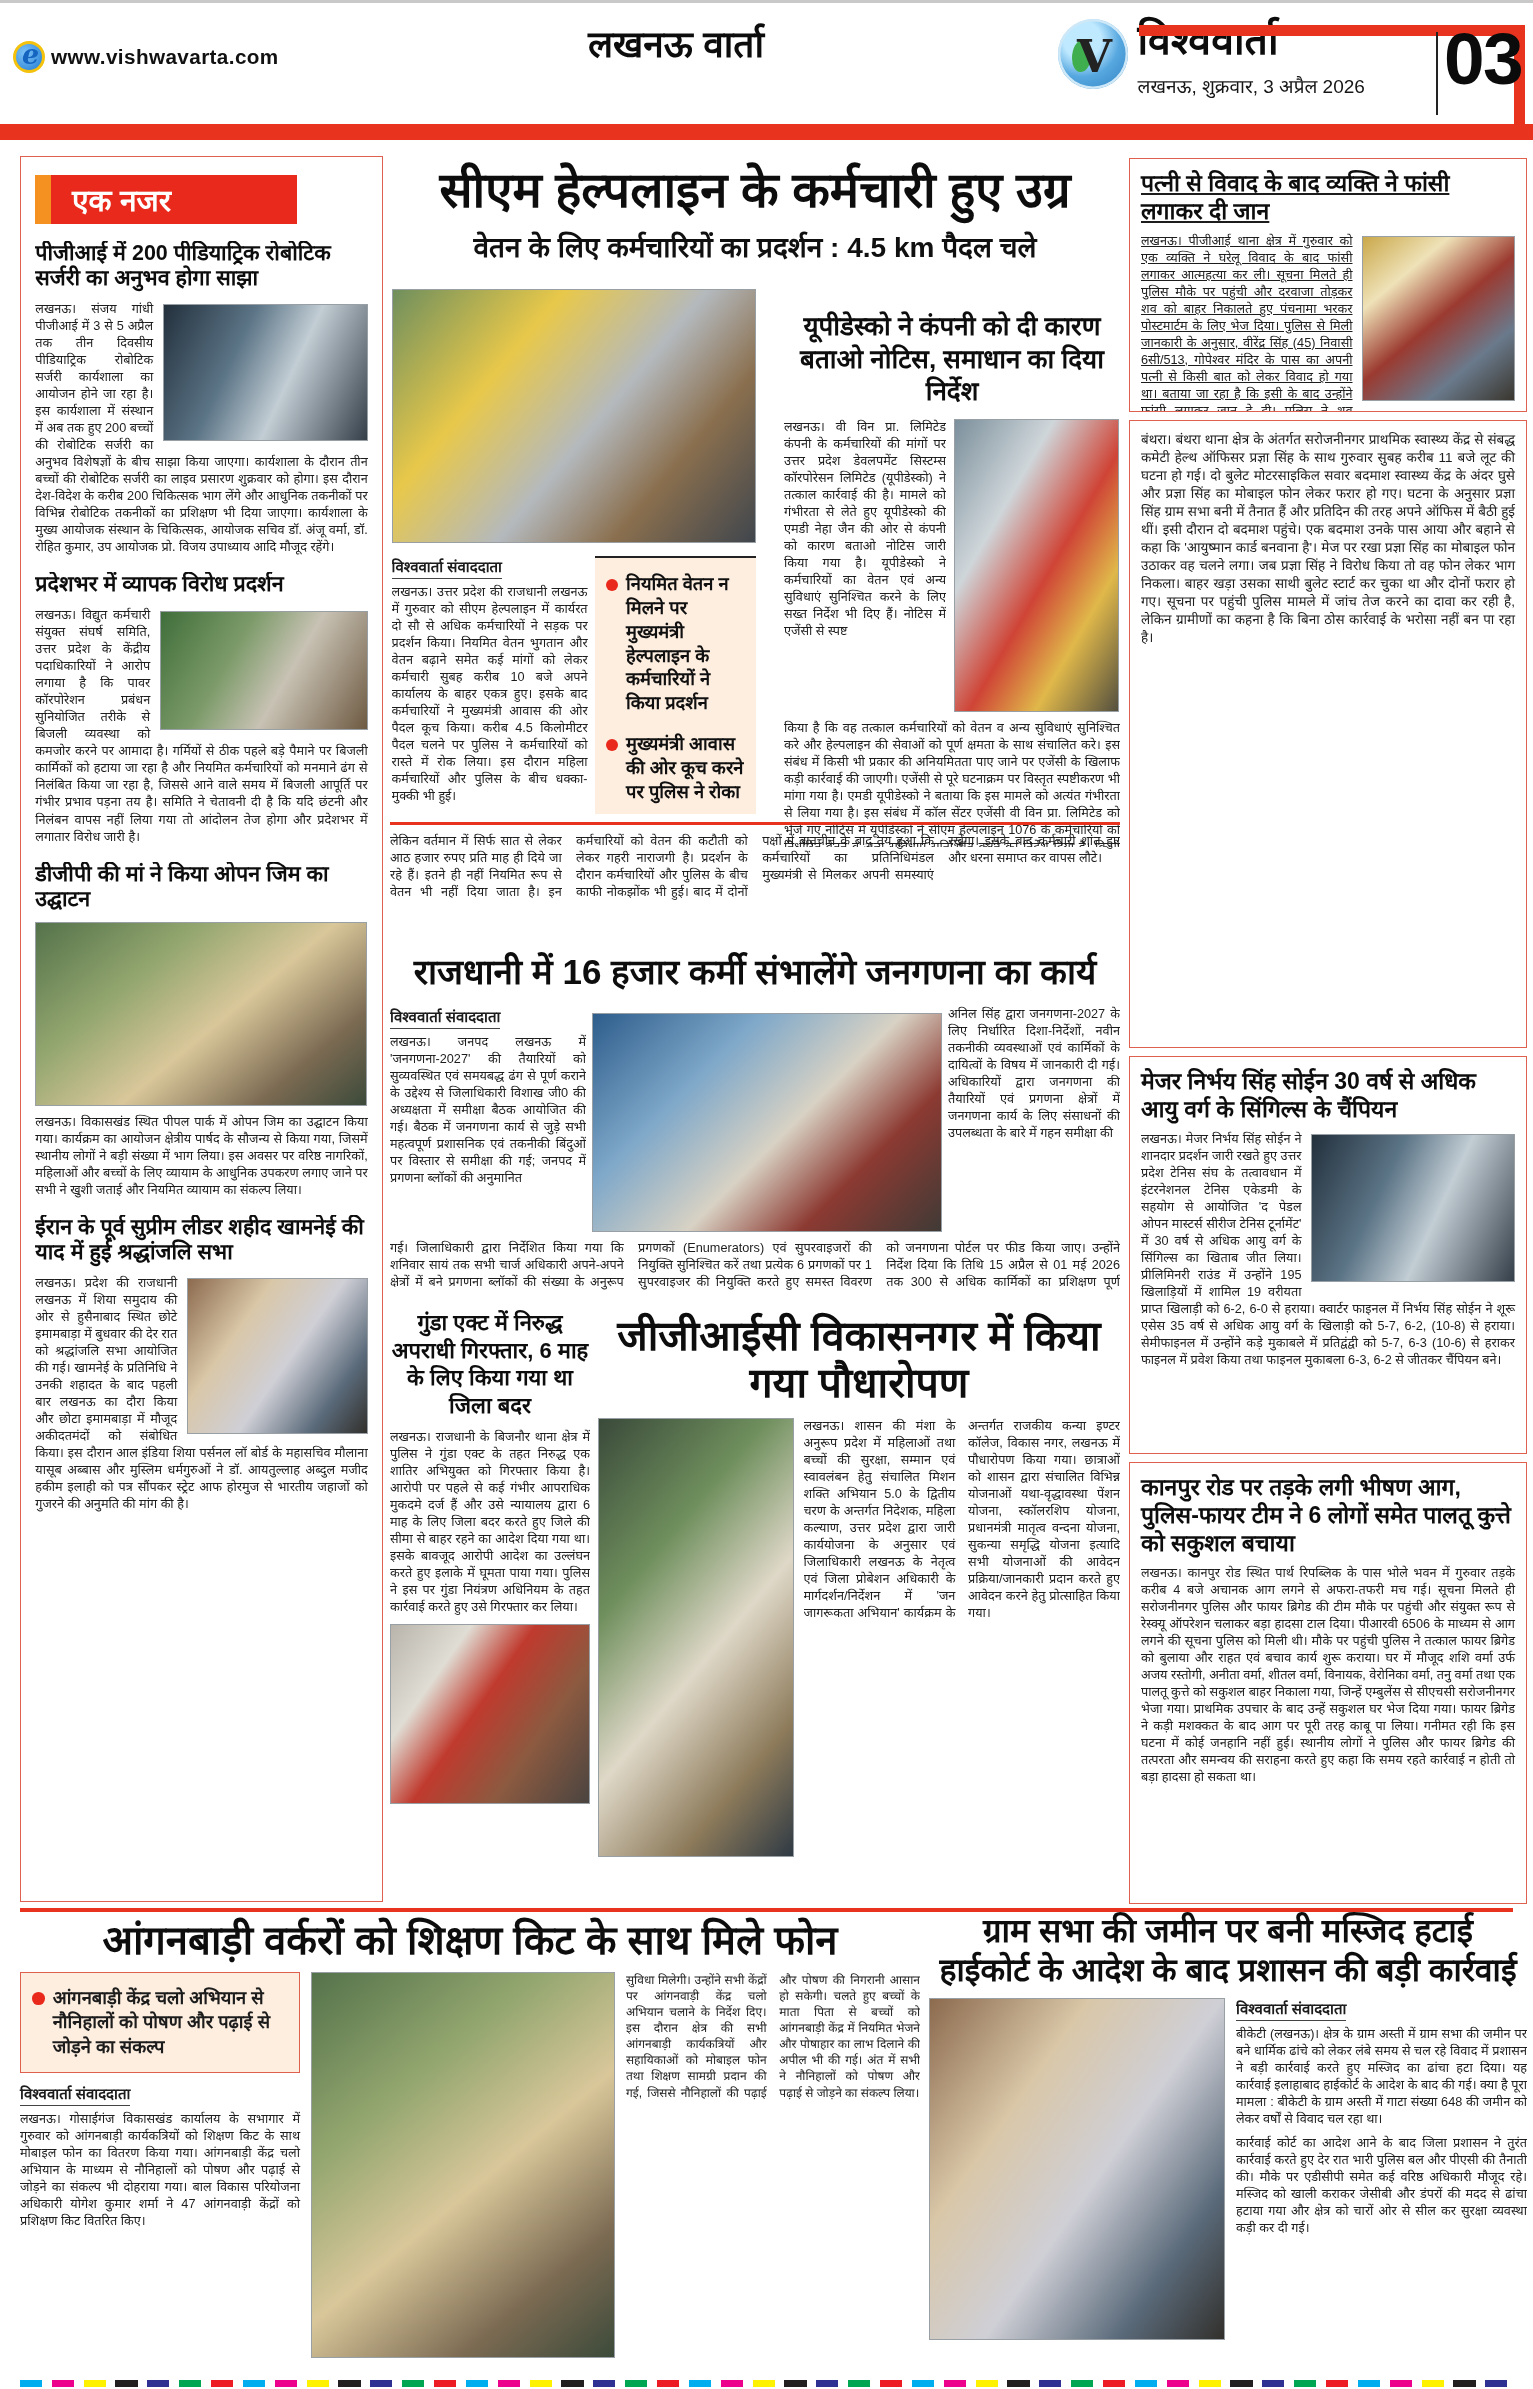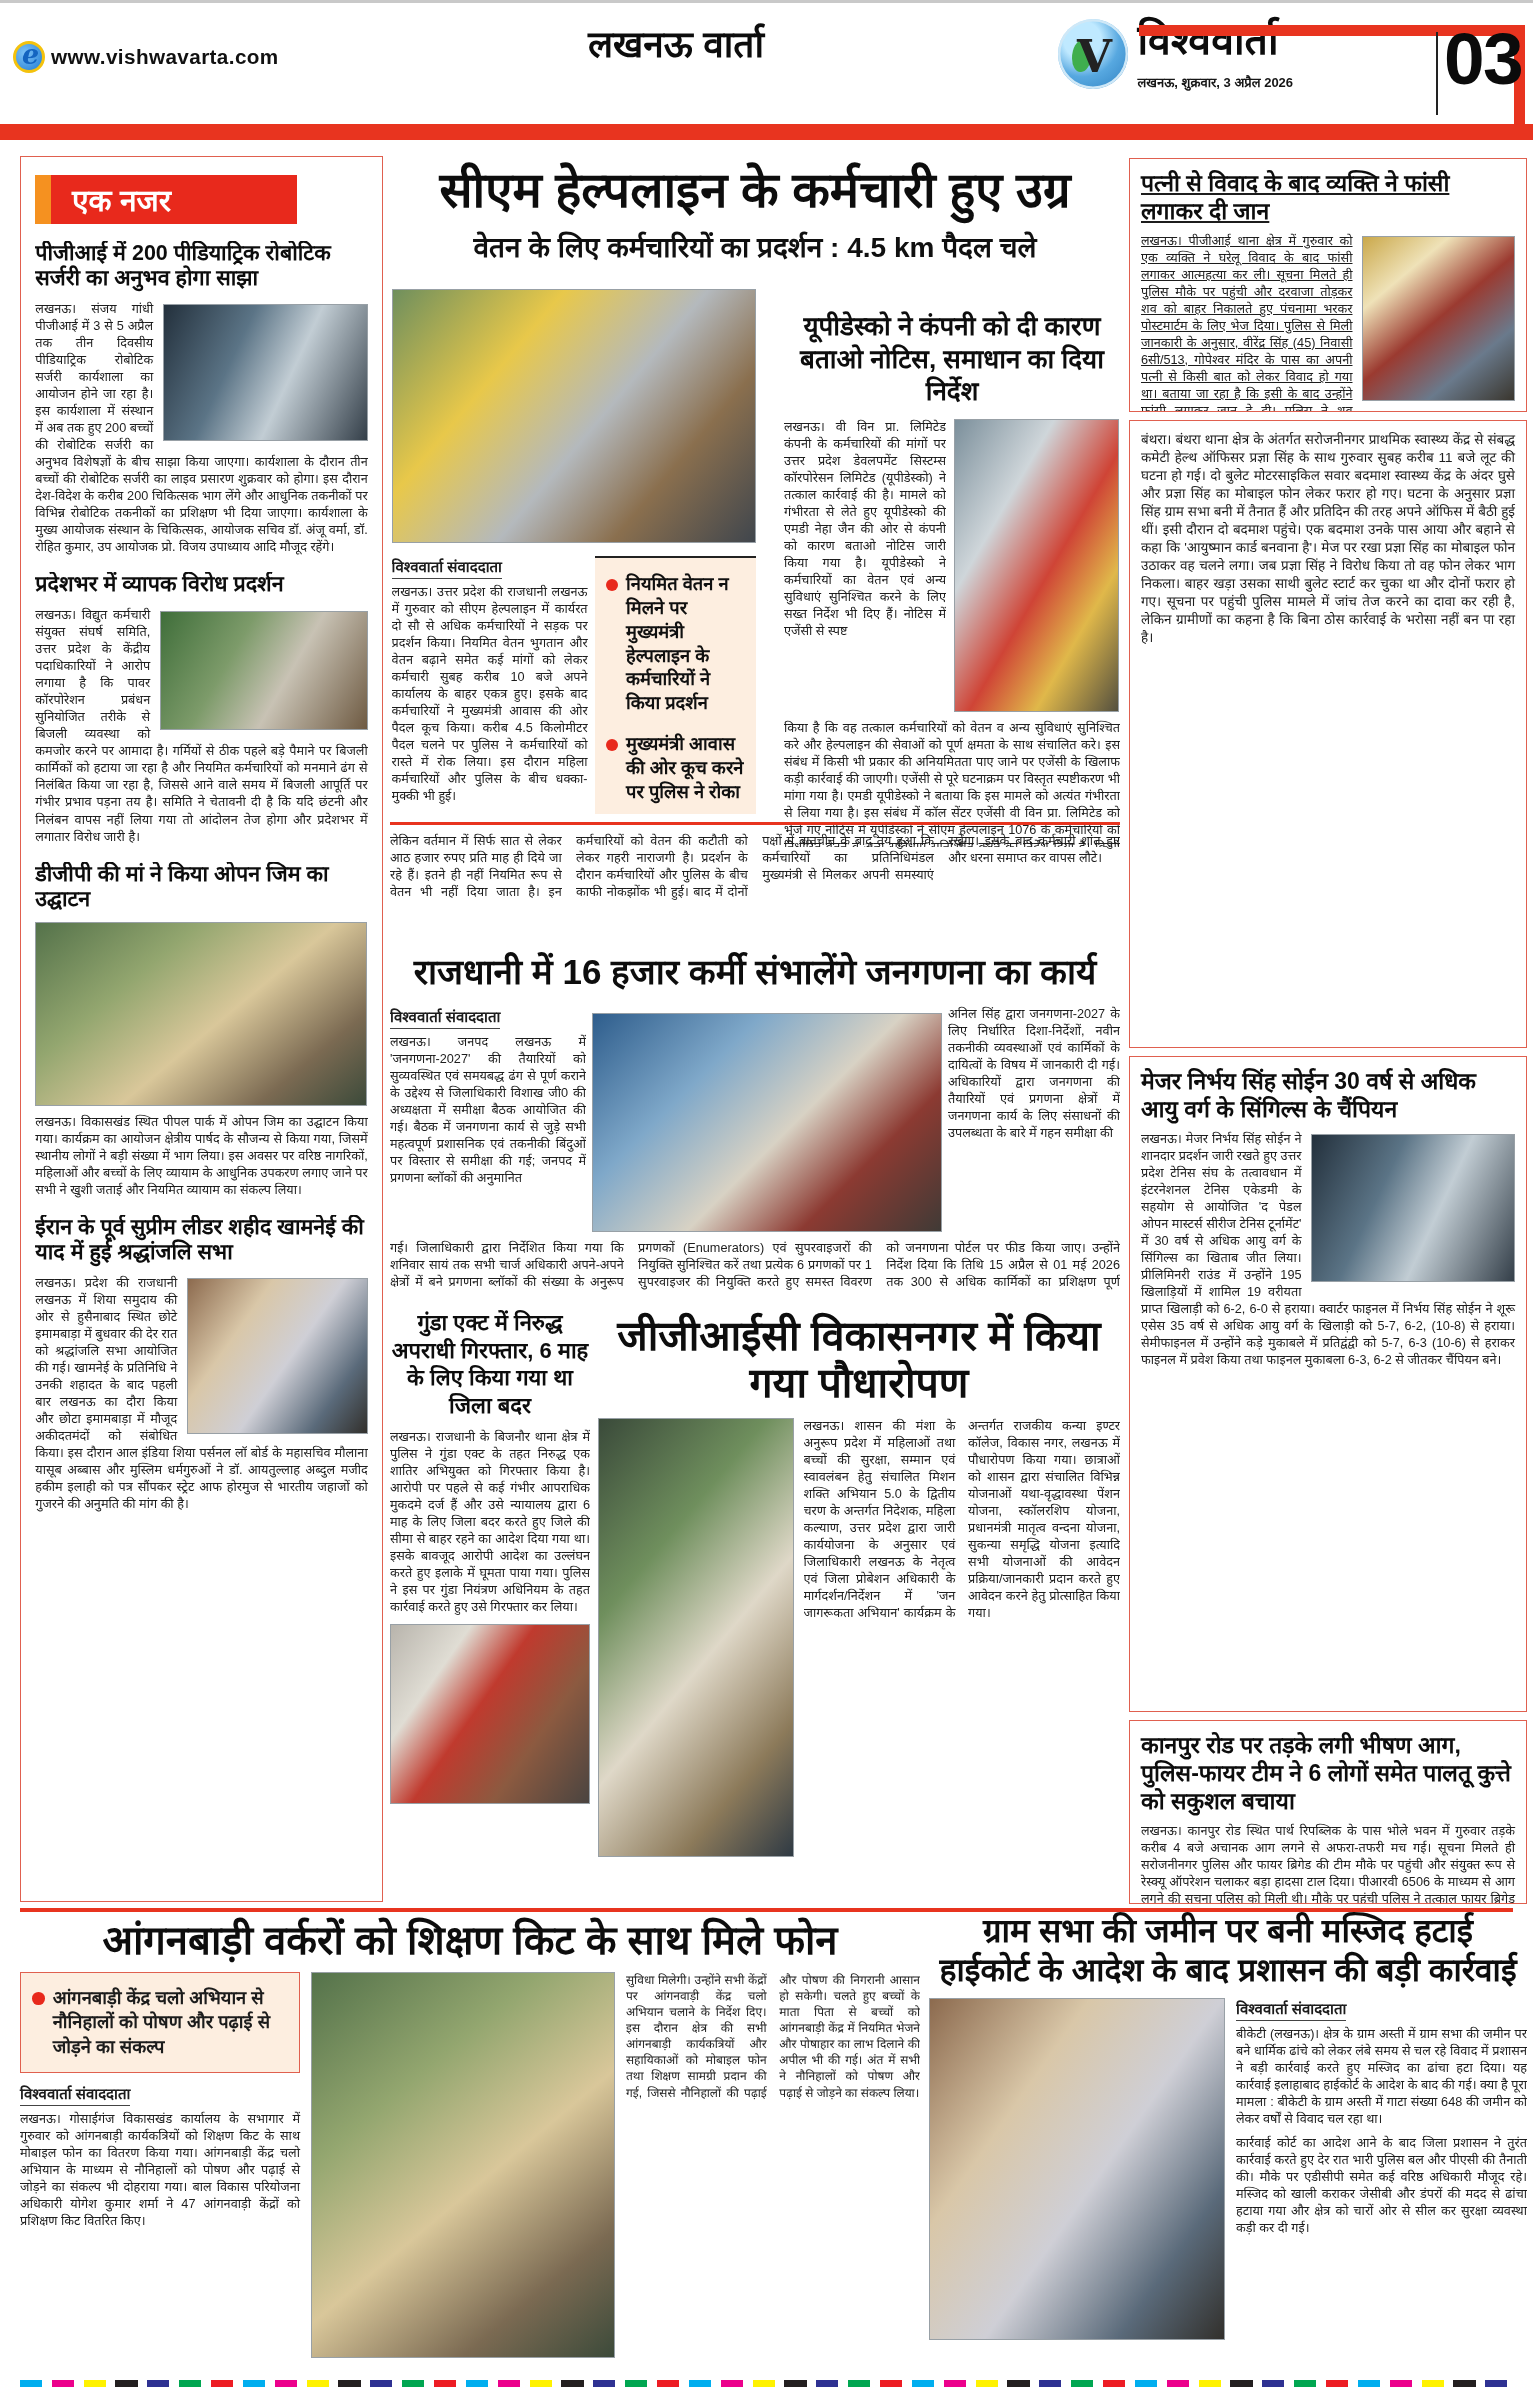--- a/index.html
+++ b/index.html
@@ -18,21 +18,21 @@
                    font-size:37px; font-weight:800; color:#0c0c0c; }
   .brand { position:absolute; left:1058px; top:16px; display:flex; gap:9.5px; align-items:flex-start; }
   .globe { width:70px; height:70px; border-radius:50%;
            background:radial-gradient(circle at 35% 30%, #bfe9ff 0 28%, #57a8e0 55%, #2d7fc0);
            position:relative; box-shadow:inset 0 0 0 2.4px #cfe8f7; }
   .globe::before { content:""; position:absolute; left:14.3px; top:20.7px; width:19px; height:32px;
                    background:#3fae4e; border-radius:60% 40% 55% 45%; }
   .globe::after { content:"V"; position:absolute; left:19px; top:11px; font:700 45px "DejaVu Serif",serif; color:#222; }
   .brand-text { display:flex; flex-direction:column; }
   .brand-name { font-size:41px; font-weight:800; color:#0c0c0c; line-height:1.05; }
-  .dateline { margin-top:11px; font-size:13px; font-weight:700; color:#161616; }
+  .dateline { margin-top:11px; font-size:19px; font-weight:400; color:#161616; }
   .pagenum-frame-top { position:absolute; left:1139px; top:22px; width:386px; height:11px; background:#e8341f; }
   .pagenum-frame-right { position:absolute; left:1514px; top:22px; width:11px; height:105px; background:#e8341f; }
   .pagenum-divider { position:absolute; left:1436px; top:29px; width:1.6px; height:83px; background:#222; }
   .pagenum { position:absolute; left:1444px; top:14.3px; width:68px; text-align:left;
              font-size:73px; font-weight:700; color:#0b0b0b; letter-spacing:-1.6px; }
   .red-band { position:absolute; left:0; top:121px; width:1533px; height:16px; background:#e8341f; }
 
   
   h1,h2,h3 { color:#0d0d0d; }
   .byline { display:inline-block; font-size:15px; font-weight:700; border-bottom:1.2px solid #444;
@@ -103,21 +103,21 @@
   .plant-row { display:flex; gap:9.5px; margin-top:11px; }
   .plant-row .photo { width:196px; height:439px; }
   .plant-row .cols { flex:1; column-count:2; column-gap:12.7px; height:439px; overflow:hidden; }
 
   
   .right-rail { position:absolute; left:1129px; top:155px; width:398px; height:1746px;
                 display:flex; flex-direction:column; gap:8px; }
   .rr-box { border:1.6px solid #e0604f; padding:9.5px 11px; overflow:hidden; }
   .rr-box h3 { font-size:23px; line-height:1.22; font-weight:800; margin-bottom:8px; }
   .rr-box .photo { float:right; margin:3.2px 0 6.4px 9.5px; }
-  .rr-1 { height:254px;text-decoration:underline; } .rr-2 { height:628px; } .rr-3 { height:656px; } .rr-4 { flex:1; }
+  .rr-1 { height:254px;text-decoration:underline; } .rr-2 { height:628px; } .rr-3 { height:398px; } .rr-4 { flex:1; }
 
   
   .bottom-divider { position:absolute; left:20px; top:1905px; width:1493px; height:4px; background:#e8341f; }
   .anganwadi { position:absolute; left:20px; top:1916px; width:900px; height:460px; }
   .anganwadi h1 { font-size:40px; font-weight:800; text-align:center; line-height:1.05; }
   .ang-row { display:flex; gap:11px; margin-top:11px; }
   .ang-left { width:280px; }
   .ang-bullet { background:#fdeee0; border:1.2px solid #e0604f; padding:12.7px 11px; display:flex; gap:8px; margin-bottom:9.5px; }
   .ang-bullet .dot { flex:0 0 12.7px; width:12.7px; height:12.7px; border-radius:50%; background:#e8291c; margin-top:6.4px; }
   .ang-bullet .b-txt { font-size:18.3px; line-height:1.35; font-weight:700; }

